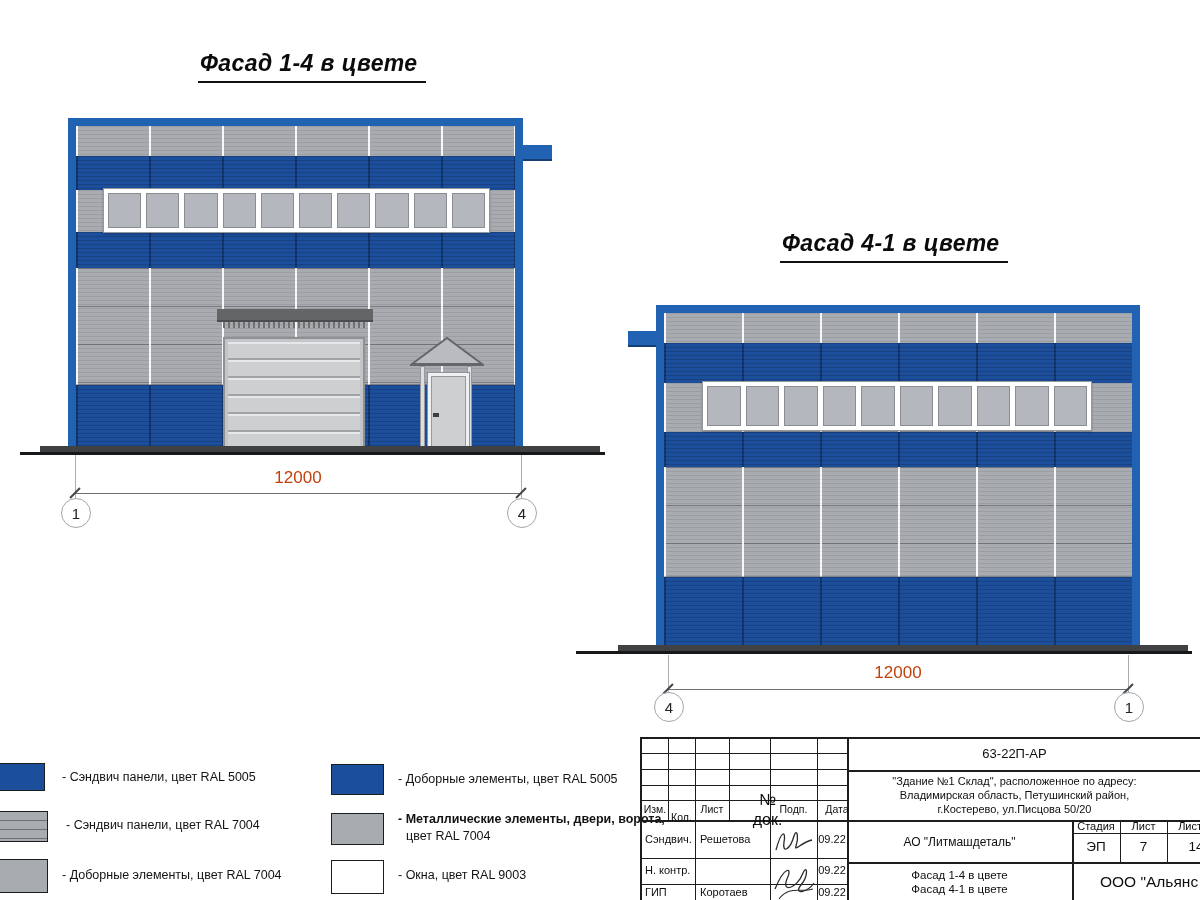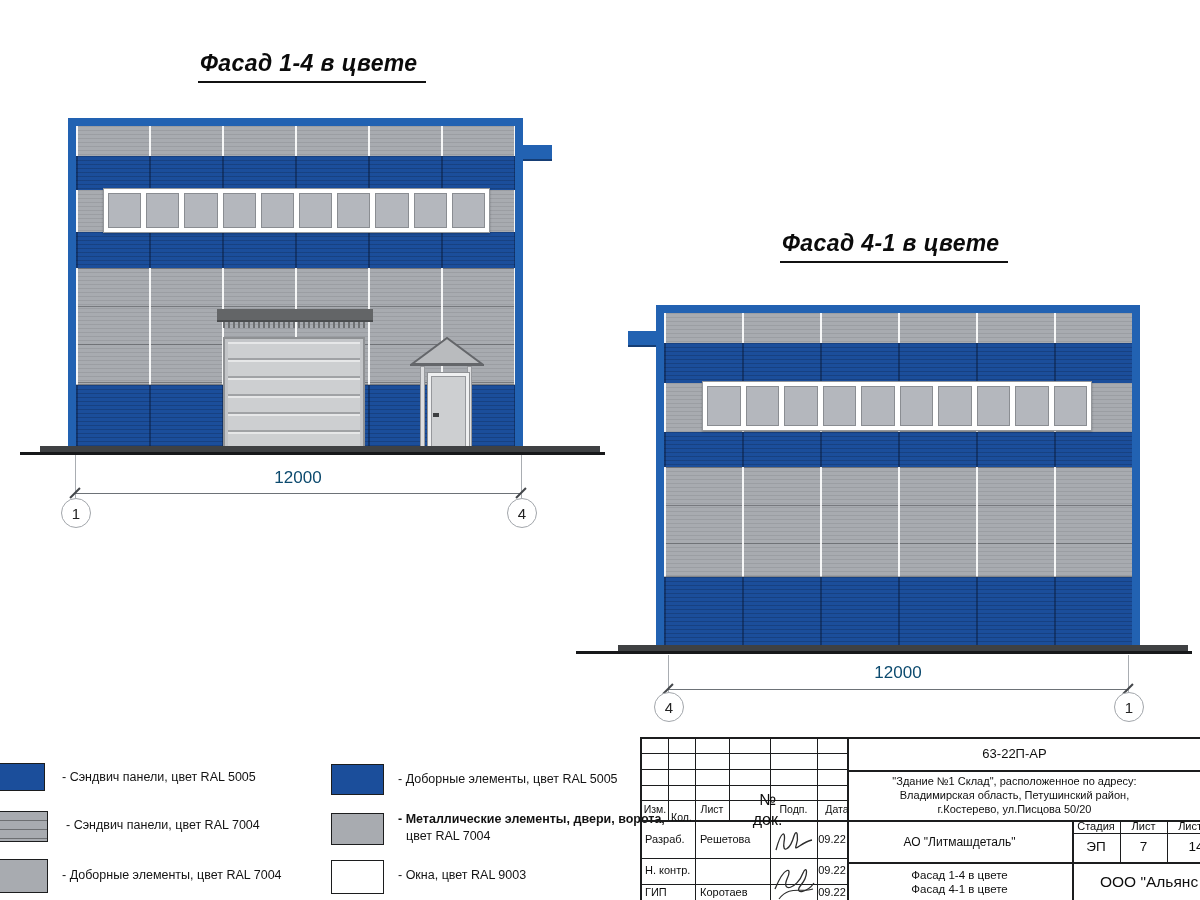--- a/index.html
+++ b/index.html
@@ -59,21 +59,21 @@
   .leaf{position:relative;width:100%;height:100%;background:var(--door-gray);border:1px solid #96989c;box-sizing:border-box;}
   .handle{position:absolute;left:1px;top:50%;width:6px;height:4px;background:#3c3e40;}
 
   .platform{position:absolute;background:var(--ground);}
   .gline{position:absolute;background:#17181a;}
 
   
   .wit{position:absolute;width:1px;background:#a9adb2;}
   .dimline{position:absolute;height:1px;background:#6d7277;}
   .tick{position:absolute;width:14px;height:2px;background:#43464a;transform:rotate(-45deg);}
-  .dimtext{position:absolute;font-size:17px;color:#0c4a6e;text-align:center;}
+  .dimtext{position:absolute;font-size:17px;color:#c2410c;text-align:center;}
   .axis{position:absolute;width:28px;height:28px;border-radius:50%;border:1px solid #a2a6ab;background:#fff;
         display:flex;align-items:center;justify-content:center;font-size:15px;color:#222;}
 
   
   .sw{position:absolute;border:1px solid #1c1d1e;box-sizing:border-box;}
   .sw.ral5005{background:var(--blue-panel);}
   .sw.ral7004{background:var(--gray-panel);}
   .sw.ral7004l{background-color:var(--gray-panel);
      background-image:repeating-linear-gradient(180deg,rgba(0,0,0,0) 0 8px,#6d6f72 8px 9px);}
   .sw.ral9003{background:#fff;}
@@ -232,21 +232,21 @@
     <div class="hl thick" style="left:205px;top:123px;width:395px;height:2px;"></div>
     <div class="hl" style="left:0;top:145px;width:205px;"></div>
 
     <div class="cell" style="left:0;top:61px;width:26px;height:20px;font-size:10.5px;">Изм.</div>
     <div class="cell" style="left:26px;top:61px;width:27px;height:36px;font-size:10.5px;">Кол.</div>
     <div class="cell" style="left:53px;top:61px;width:34px;height:20px;font-size:10.5px;">Лист</div>
     <div class="cell" style="left:87px;top:61px;width:41px;height:20px;font-size:16px;padding-left:18px;">№ док.</div>
     <div class="cell" style="left:128px;top:61px;width:47px;height:20px;font-size:10.5px;">Подп.</div>
     <div class="cell" style="left:175px;top:61px;width:40px;height:20px;font-size:10.5px;">Дата</div>
 
-    <div class="cell left" style="left:3px;top:83px;width:50px;height:36px;">Разраб.</div>
+    <div class="cell left" style="left:3px;top:83px;width:50px;height:36px;">Сэндвич.</div>
     <div class="cell left" style="left:58px;top:83px;width:70px;height:36px;">Решетова</div>
     <div class="cell" style="left:175px;top:83px;width:30px;height:36px;">09.22</div>
 
     <div class="cell left" style="left:3px;top:119px;width:50px;height:26px;">Н. контр.</div>
     <div class="cell left" style="left:58px;top:119px;width:70px;height:26px;margin-top:48px;">Двоеглазов</div>
     <div class="cell" style="left:175px;top:119px;width:30px;height:26px;">09.22</div>
 
     <div class="cell left" style="left:3px;top:145px;width:50px;height:18px;">ГИП</div>
     <div class="cell left" style="left:58px;top:145px;width:70px;height:18px;">Коротаев</div>
     <div class="cell" style="left:175px;top:145px;width:30px;height:18px;">09.22</div>

